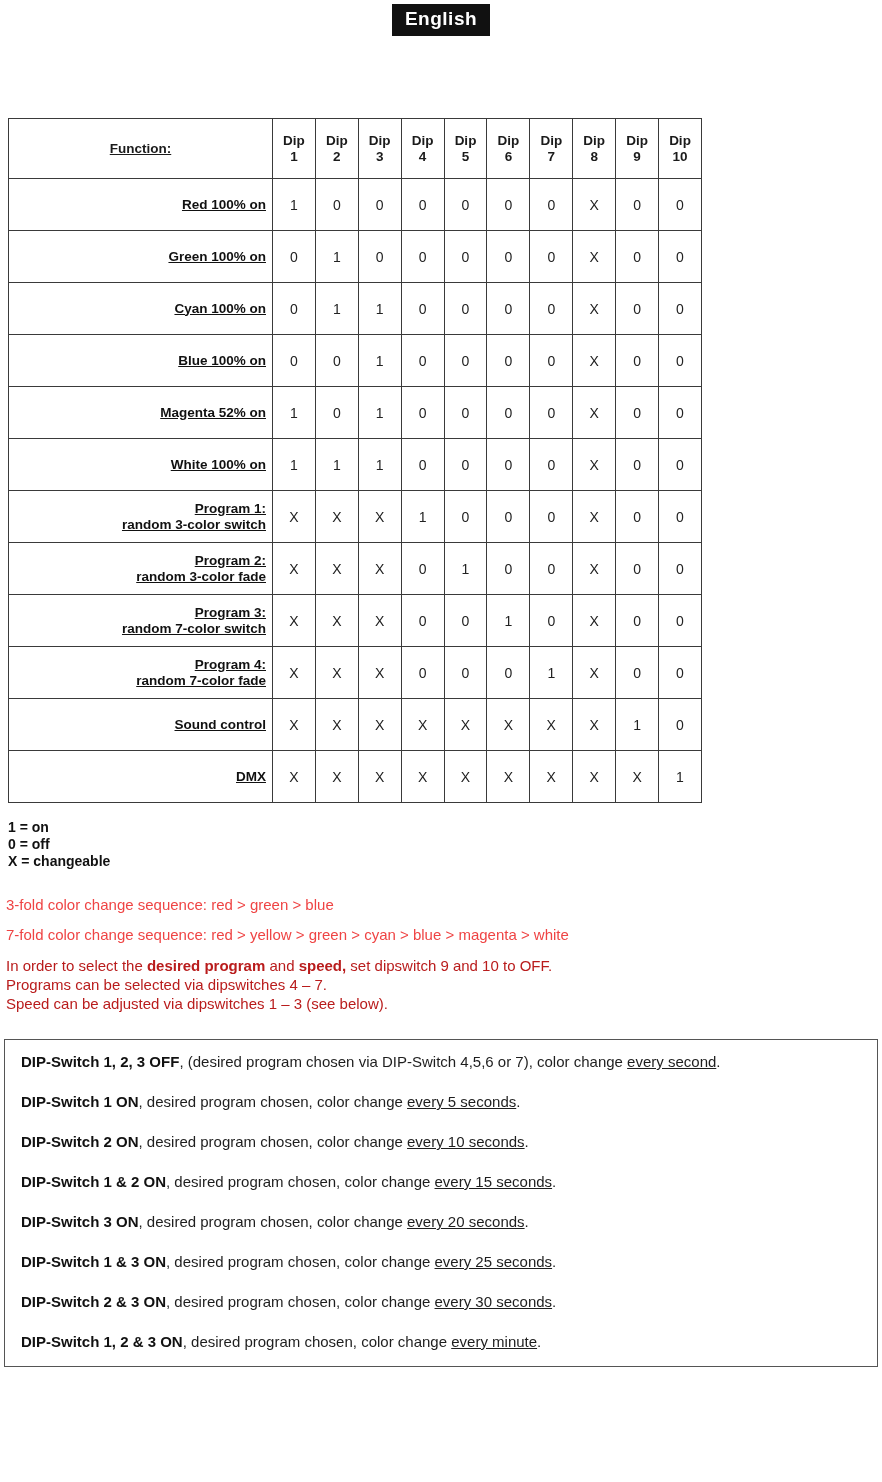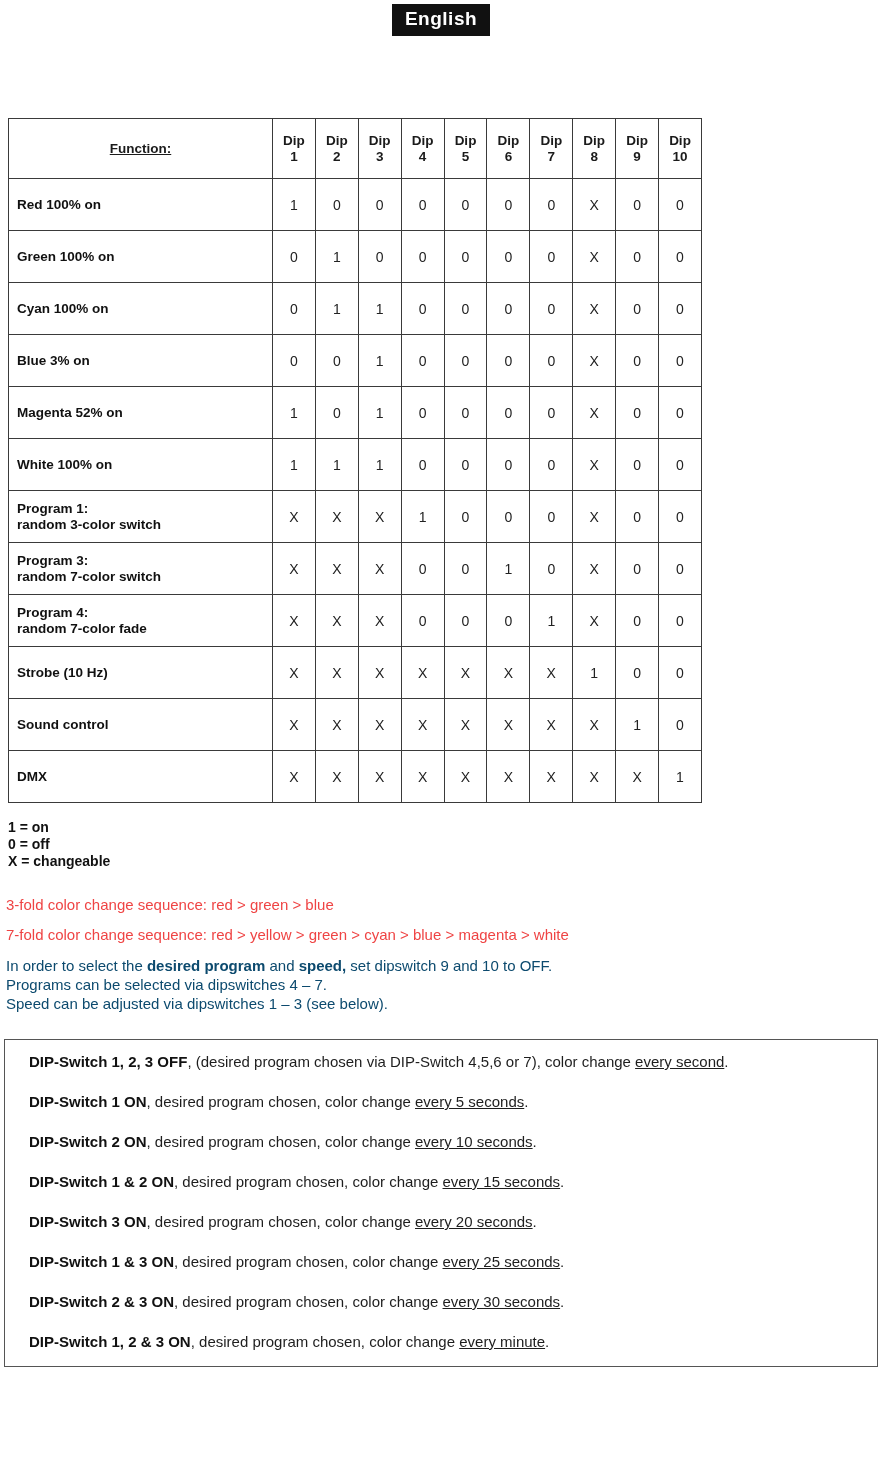--- a/index.html
+++ b/index.html
@@ -40,44 +40,45 @@
     line-height: 16px;
   }
   th.function-header { width: 264px; margin-top: 36px; }
   .fn-underline { text-decoration: underline; }
   .dip-table tbody tr { height: 52px; }
   .dip-table td.fn-cell {
     font-weight: bold;
     font-size: 13.5px;
     line-height: 16px;
     padding: 4px 6px 4px 8px;
-    text-align: left;
+    text-align: right;
     vertical-align: middle;
+    text-decoration: underline;
   }
   .dip-table td.val-cell {
     text-align: center;
     font-size: 14px;
     color: #222222;
     vertical-align: middle;
   }
   .legend {
     margin: 16px 0 12px 8px;
     font-weight: bold;
     font-size: 14px;
     line-height: 17px;
     color: #161616;
   }
   .sequences { margin: 26px 0 0 6px; font-size: 15px; color: #ef4444; }
   .sequences p { margin: 0 0 13px; }
-  .instructions { margin: 12px 0 0 6px; font-size: 15px; line-height: 19px; color: #0c4a6e; }
+  .instructions { margin: 12px 0 0 6px; font-size: 15px; line-height: 19px; color: #b91c1c; }
   .instructions p { margin: 0; }
   .speed-box {
     border: 1px solid #555555;
     margin: 26px 4px 0 4px;
-    padding: 13px 10px 0 24px;
+    padding: 13px 10px 0 16px;
     font-size: 15px;
     color: #1e1e1e;
   }
   .speed-item { margin: 0 0 23px; line-height: 17px; }
   .speed-item:last-child { margin-bottom: 16px; }
   .speed-item .u { text-decoration: underline; }
   .speed-item b, .fn-cell, .legend { color: #111111; }
 </style>
 </head>
 <body>
@@ -173,21 +174,21 @@
           <td class="val-cell">0</td>
           <td class="val-cell">0</td>
           <td class="val-cell">0</td>
           <td class="val-cell">0</td>
           <td class="val-cell">X</td>
           <td class="val-cell">0</td>
           <td class="val-cell">0</td>
         </tr>
         <tr>
           <td class="fn-cell">
-            <div>Blue 3% on</div>
+            <div>Blue 100% on</div>
           </td>
           <td class="val-cell">0</td>
           <td class="val-cell">0</td>
           <td class="val-cell">1</td>
           <td class="val-cell">0</td>
           <td class="val-cell">0</td>
           <td class="val-cell">0</td>
           <td class="val-cell">0</td>
           <td class="val-cell">X</td>
           <td class="val-cell">0</td>
@@ -234,20 +235,36 @@
           <td class="val-cell">1</td>
           <td class="val-cell">0</td>
           <td class="val-cell">0</td>
           <td class="val-cell">0</td>
           <td class="val-cell">X</td>
           <td class="val-cell">0</td>
           <td class="val-cell">0</td>
         </tr>
         <tr>
           <td class="fn-cell">
+            <div>Program 2:</div>
+            <div>random 3-color fade</div>
+          </td>
+          <td class="val-cell">X</td>
+          <td class="val-cell">X</td>
+          <td class="val-cell">X</td>
+          <td class="val-cell">0</td>
+          <td class="val-cell">1</td>
+          <td class="val-cell">0</td>
+          <td class="val-cell">0</td>
+          <td class="val-cell">X</td>
+          <td class="val-cell">0</td>
+          <td class="val-cell">0</td>
+        </tr>
+        <tr>
+          <td class="fn-cell">
             <div>Program 3:</div>
             <div>random 7-color switch</div>
           </td>
           <td class="val-cell">X</td>
           <td class="val-cell">X</td>
           <td class="val-cell">X</td>
           <td class="val-cell">0</td>
           <td class="val-cell">0</td>
           <td class="val-cell">1</td>
           <td class="val-cell">0</td>
@@ -261,35 +278,20 @@
             <div>random 7-color fade</div>
           </td>
           <td class="val-cell">X</td>
           <td class="val-cell">X</td>
           <td class="val-cell">X</td>
           <td class="val-cell">0</td>
           <td class="val-cell">0</td>
           <td class="val-cell">0</td>
           <td class="val-cell">1</td>
           <td class="val-cell">X</td>
-          <td class="val-cell">0</td>
-          <td class="val-cell">0</td>
-        </tr>
-        <tr>
-          <td class="fn-cell">
-            <div>Strobe (10 Hz)</div>
-          </td>
-          <td class="val-cell">X</td>
-          <td class="val-cell">X</td>
-          <td class="val-cell">X</td>
-          <td class="val-cell">X</td>
-          <td class="val-cell">X</td>
-          <td class="val-cell">X</td>
-          <td class="val-cell">X</td>
-          <td class="val-cell">1</td>
           <td class="val-cell">0</td>
           <td class="val-cell">0</td>
         </tr>
         <tr>
           <td class="fn-cell">
             <div>Sound control</div>
           </td>
           <td class="val-cell">X</td>
           <td class="val-cell">X</td>
           <td class="val-cell">X</td>

